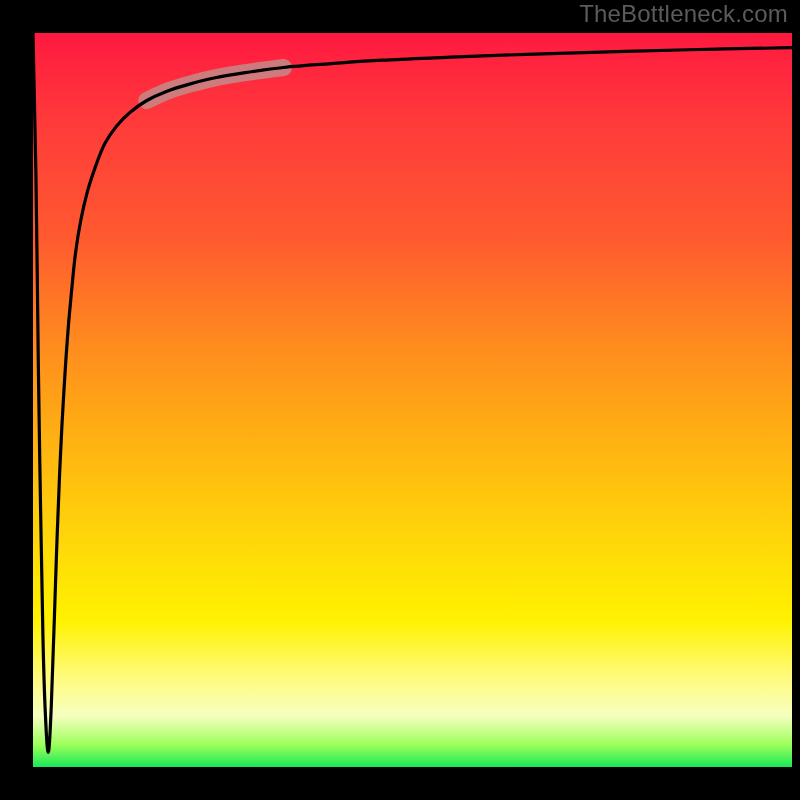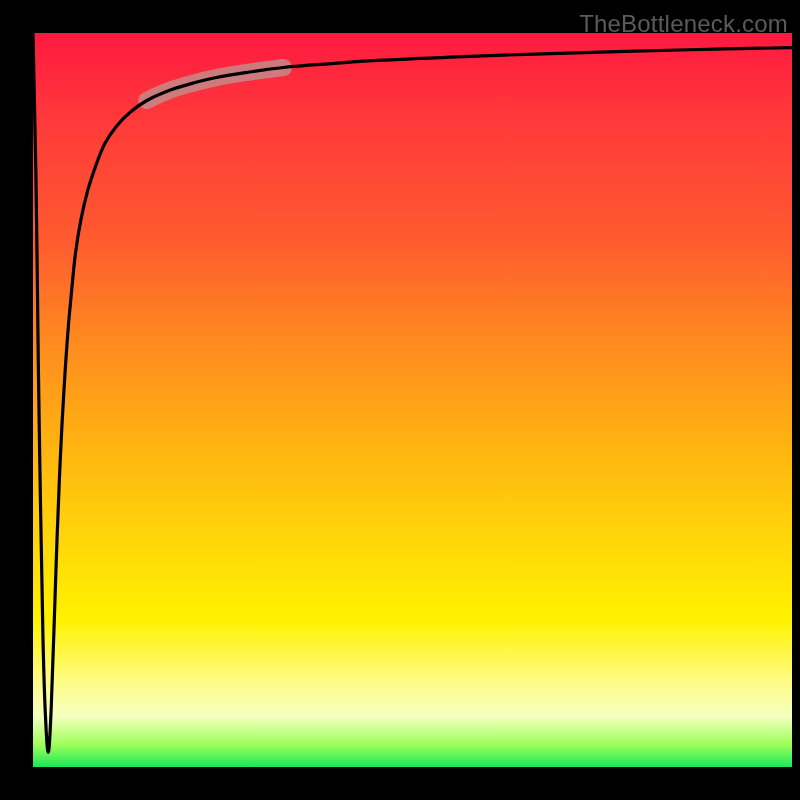--- a/index.html
+++ b/index.html
@@ -34,21 +34,21 @@
       #ffd40a 68%,
       #fff200 80%,
       #fffb80 88%,
       #f6ffc0 93%,
       #9cff5a 97%,
       #18e858 100%
     );
   }
   .attribution {
     position: absolute;
-    top: 10px;
+    top: 0;
     right: 12px;
     color: #5b5b5b;
     font-size: 24px;
     letter-spacing: 0.2px;
     font-weight: 400;
     user-select: none;
   }
   svg.curve {
     position: absolute;
     left: 0;

